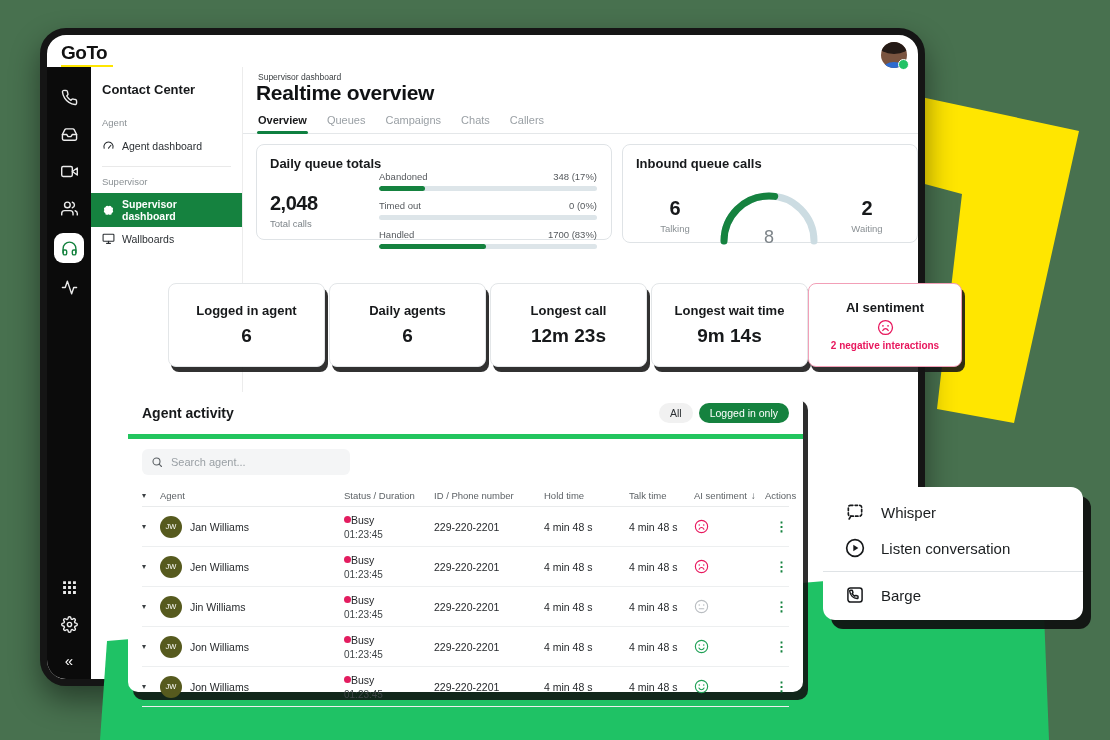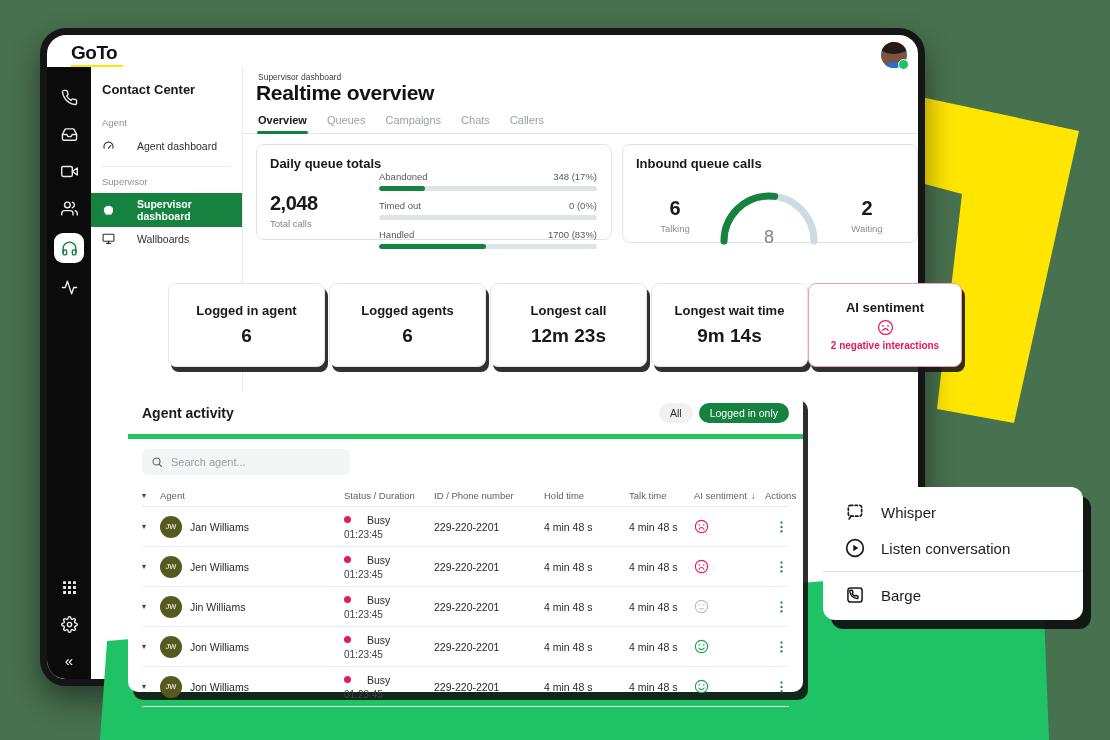--- a/index.html
+++ b/index.html
@@ -9,21 +9,21 @@
   svg{display:block}
 
   
   #shape-yellow{left:0;top:0;width:1110px;height:740px;z-index:1;pointer-events:none}
   #shape-green{left:0;top:0;width:1110px;height:740px;z-index:4;pointer-events:none}
 
   
   .window{left:40px;top:28px;width:885px;height:658px;background:#fff;border:7px solid #151515;
           border-radius:26px;box-sizing:border-box;overflow:hidden;z-index:2;
           box-shadow:0 14px 30px rgba(0,0,0,.45)}
-  .logo{left:24px;top:7px}
+  .logo{left:14px;top:7px}
   .logo b{font-size:19px;letter-spacing:-.5px;color:#111}
   .logo .bar{width:52px;height:5px;background:#ffe600;margin-top:1px}
   .avatar{right:11px;top:7px;width:26px;height:26px;border-radius:50%;background:#7a5440;overflow:hidden}
   .avatar::before{content:"";position:absolute;left:-3px;top:-6px;width:32px;height:18px;border-radius:50%;background:#241a16}
   .avatar::after{content:"";position:absolute;left:2px;bottom:-7px;width:22px;height:13px;border-radius:50% 50% 0 0;background:#2e6bd0}
   .presence{right:9px;top:24px;width:9px;height:9px;border-radius:50%;background:#21c265;border:1.5px solid #fff;z-index:3}
 
   
   .rail{left:0;top:32px;bottom:0;width:44px;background:#0b0b0b;display:flex;flex-direction:column;
         align-items:center;padding:12px 0 8px;box-sizing:border-box}
@@ -31,21 +31,21 @@
   .rail .active-tile{width:30px;height:30px;background:#fff;border-radius:9px;display:flex;align-items:center;
         justify-content:center;margin:6px 0;color:#15823f}
   .rail .active-tile svg{width:17px;height:17px}
   .rail .spacer{flex:1}
   .collapse{color:#fff;font-size:15px;margin:9px 0 2px}
 
   
   .nav{left:44px;top:32px;bottom:0;width:152px;border-right:1px solid #ececec;box-sizing:border-box;padding-top:15px;background:#fff}
   .nav-title{font-size:13px;font-weight:bold;padding:0 11px;margin-bottom:20px}
   .nav-label{font-size:9.5px;color:#8a9094;padding:0 11px;margin:9px 0 6px}
-  .nav-item{display:flex;align-items:center;gap:22px;font-size:10.5px;color:#2b2f33;padding:5px 11px;cursor:pointer}
+  .nav-item{display:flex;align-items:center;gap:7px;font-size:10.5px;color:#2b2f33;padding:5px 11px;cursor:pointer}
   .nav-item svg{width:13px;height:13px;flex:none}
   .nav-item.active{background:#15823f;color:#fff;font-weight:bold}
   .nav-div{border-top:1px solid #e9e9e9;margin:9px 11px}
 
   
   .main{left:196px;top:32px;right:0;bottom:0}
   .breadcrumb{left:15px;top:5px;font-size:8.5px;color:#3c4043}
   .page-title{left:13px;top:14px;font-size:21px;font-weight:bold;letter-spacing:-.3px;color:#101214}
   .tabs{left:0;right:0;top:47px;display:flex;gap:18px;padding-left:14px;border-bottom:1px solid #e4e7e9}
   .tab{font-size:11px;color:#9aa0a5;padding:0 1px 7px;position:relative;cursor:pointer;white-space:nowrap}
@@ -105,21 +105,21 @@
   .tgrid{display:grid;grid-template-columns:18px 184px 90px 110px 85px 65px 71px 1fr;align-items:center}
   .thead{height:22px;border-bottom:1px solid #e9ebec;font-size:9.5px;color:#5d6266;white-space:nowrap}
   .thead .sort{font-size:10px;margin-left:4px}
   .chev{font-size:8px;color:#3c4043;cursor:pointer}
   .trow{height:39px;border-bottom:1px solid #edefF0;font-size:10.5px;color:#26292c}
   .agent-cell{display:flex;align-items:center;gap:8px}
   .avatar2{width:22px;height:22px;border-radius:50%;background:#565a1e;color:#fff;display:flex;align-items:center;
         justify-content:center;flex:none}
   .avatar2 i{font-style:normal;font-size:7.5px;font-weight:normal}
   .status-cell{display:flex;flex-direction:column;gap:3px}
-  .srow{display:flex;align-items:center;gap:16px}
+  .srow{display:flex;align-items:center;gap:0}
   .srow b{font-weight:normal}
   .dot{width:7px;height:7px;border-radius:50%;background:#e31c5f;display:inline-block}
   .dur{font-size:10px;color:#3f4447}
   .senti svg{width:15px;height:15px;display:none}
   .senti[data-sentiment="negative"] .f-neg{display:block;color:#e8175d}
   .senti[data-sentiment="neutral"] .f-neu{display:block;color:#b9bdc1}
   .senti[data-sentiment="positive"] .f-pos{display:block;color:#1fa055}
   .actions{text-align:center}
   .kebab{color:#15823f;font-size:13px;font-weight:bold;cursor:pointer;padding:0 10px}
 
@@ -289,21 +289,21 @@
 </div>
 
 <div class="abs stat-row">
 
     <div class="stat">
       <div class="sl">Logged in agent</div>
       <div class="sv">6</div>
     </div>
 
     <div class="stat">
-      <div class="sl">Logged agents</div>
+      <div class="sl">Daily agents</div>
       <div class="sv">6</div>
     </div>
 
     <div class="stat">
       <div class="sl">Longest call</div>
       <div class="sv">12m 23s</div>
     </div>
 
     <div class="stat">
       <div class="sl">Longest wait time</div>

